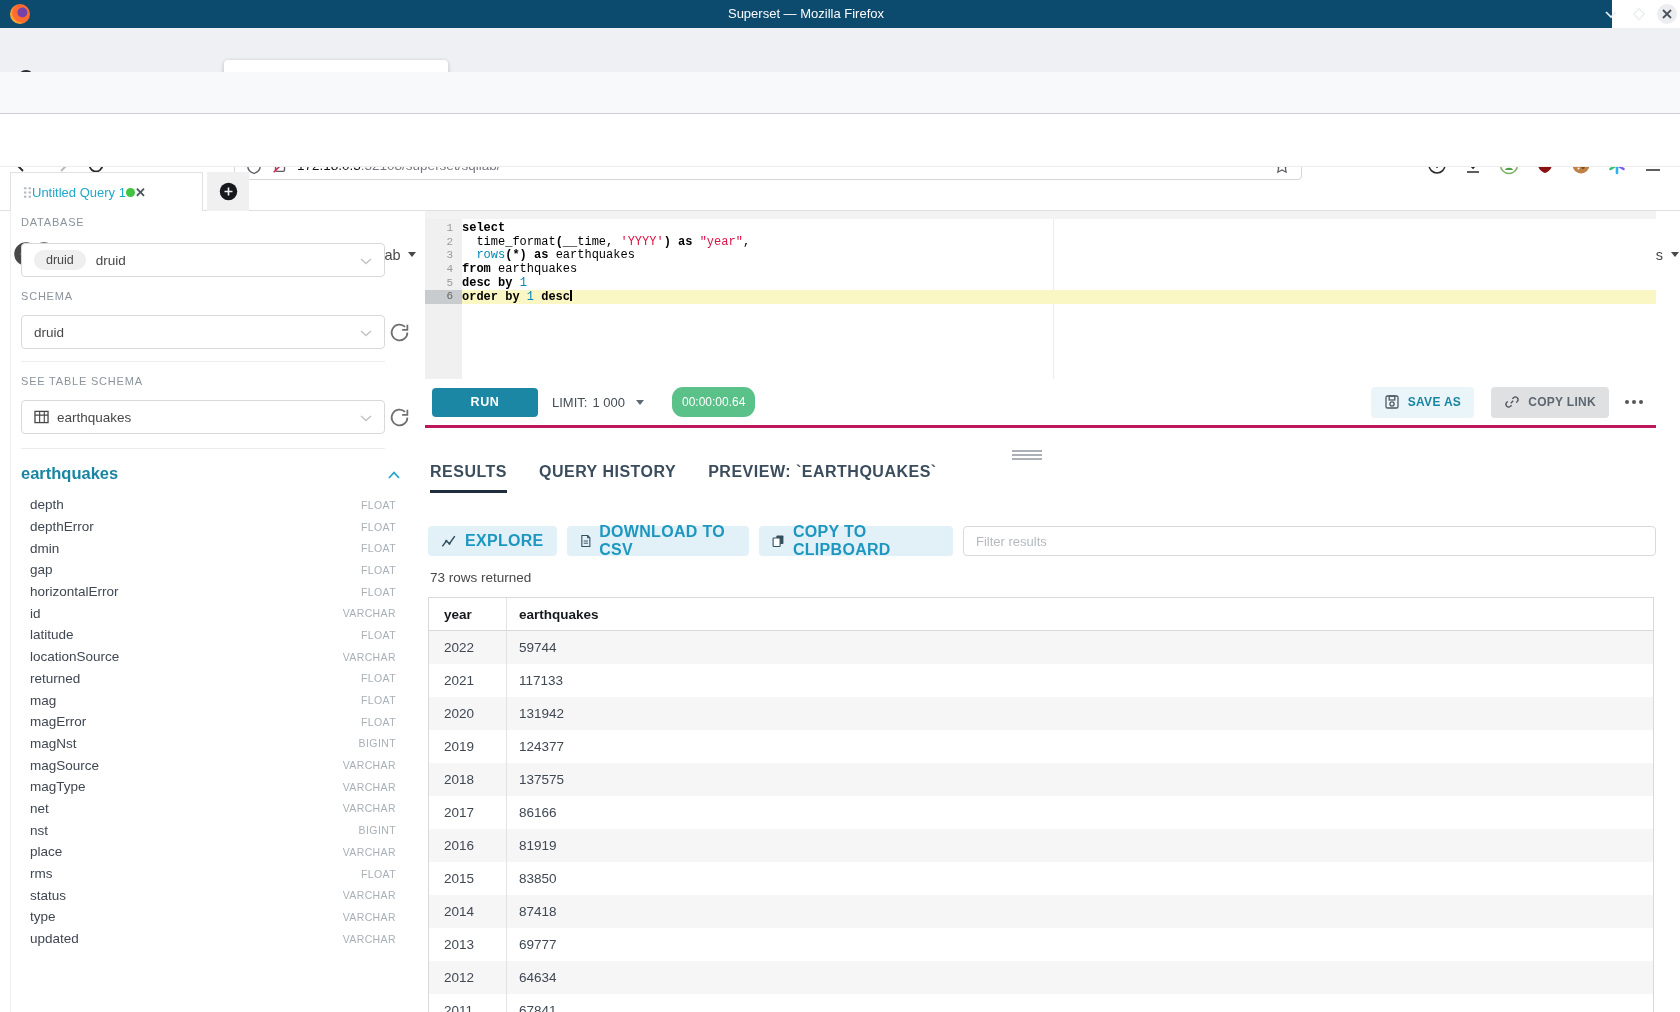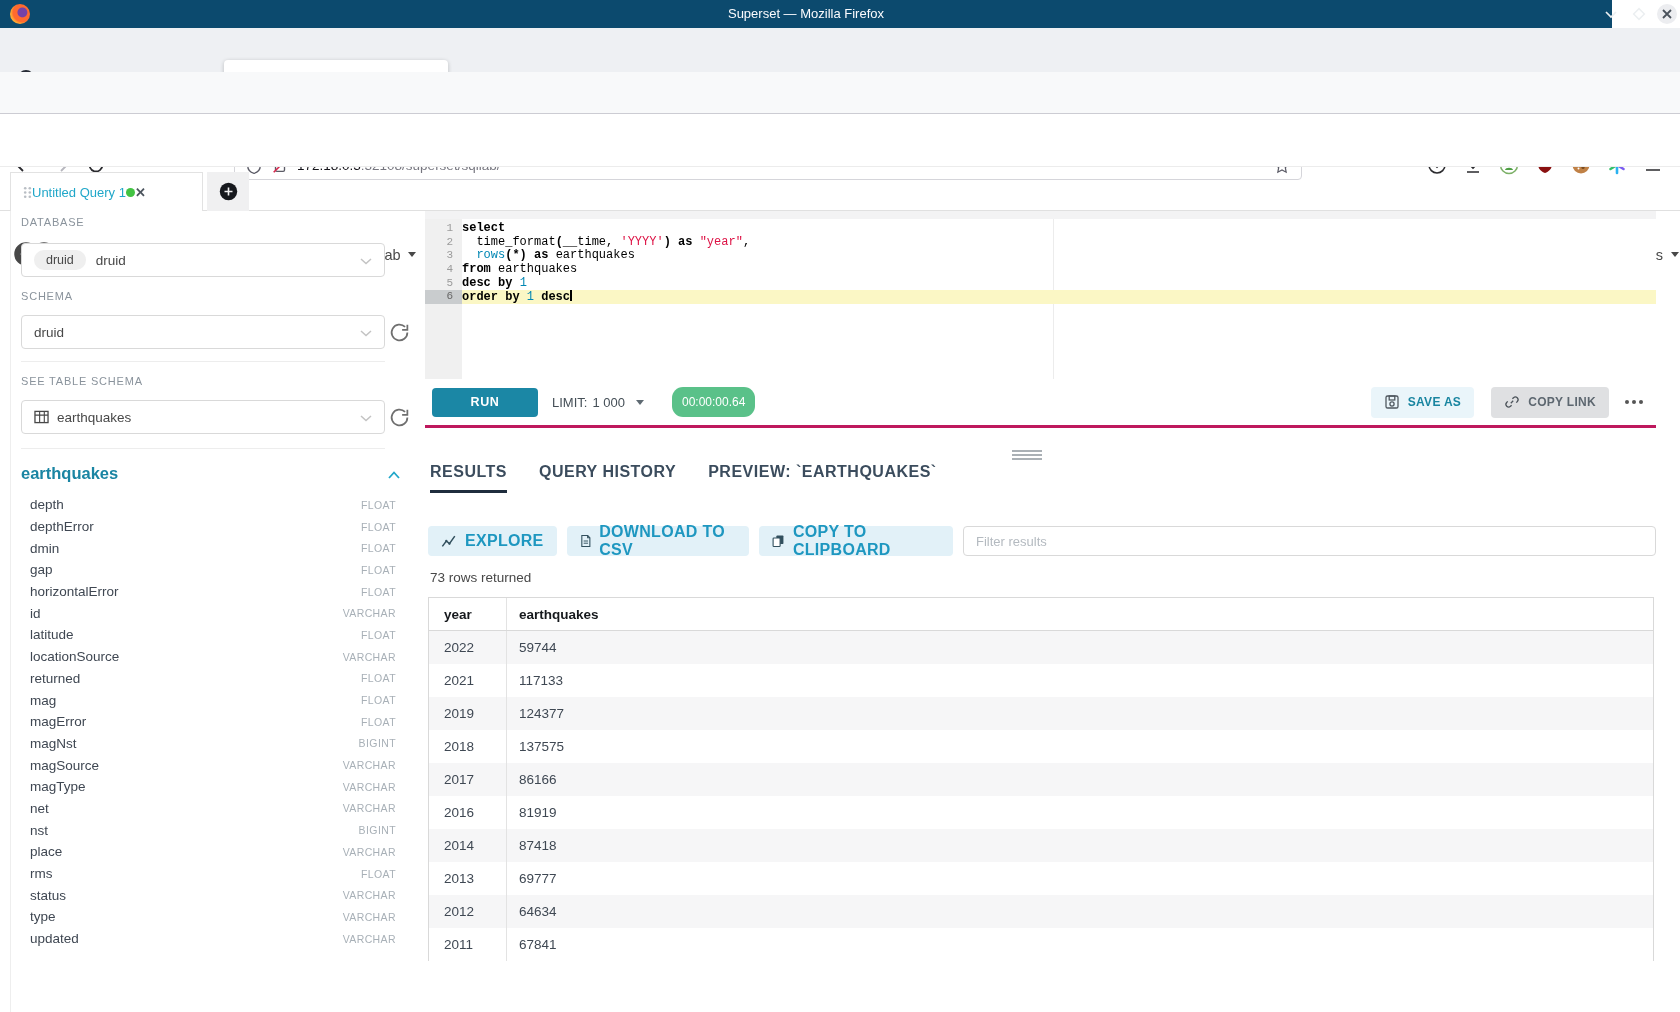--- a/index.html
+++ b/index.html
@@ -616,36 +616,44 @@
     <tbody>
         <tr>
           <td class="c1">2022</td>
           <td class="c2">59744</td>
         </tr>
         <tr>
           <td class="c1">2021</td>
           <td class="c2">117133</td>
         </tr>
         <tr>
+          <td class="c1">2020</td>
+          <td class="c2">131942</td>
+        </tr>
+        <tr>
           <td class="c1">2019</td>
           <td class="c2">124377</td>
         </tr>
         <tr>
           <td class="c1">2018</td>
           <td class="c2">137575</td>
         </tr>
         <tr>
           <td class="c1">2017</td>
           <td class="c2">86166</td>
         </tr>
         <tr>
           <td class="c1">2016</td>
           <td class="c2">81919</td>
         </tr>
         <tr>
+          <td class="c1">2015</td>
+          <td class="c2">83850</td>
+        </tr>
+        <tr>
           <td class="c1">2014</td>
           <td class="c2">87418</td>
         </tr>
         <tr>
           <td class="c1">2013</td>
           <td class="c2">69777</td>
         </tr>
         <tr>
           <td class="c1">2012</td>
           <td class="c2">64634</td>

